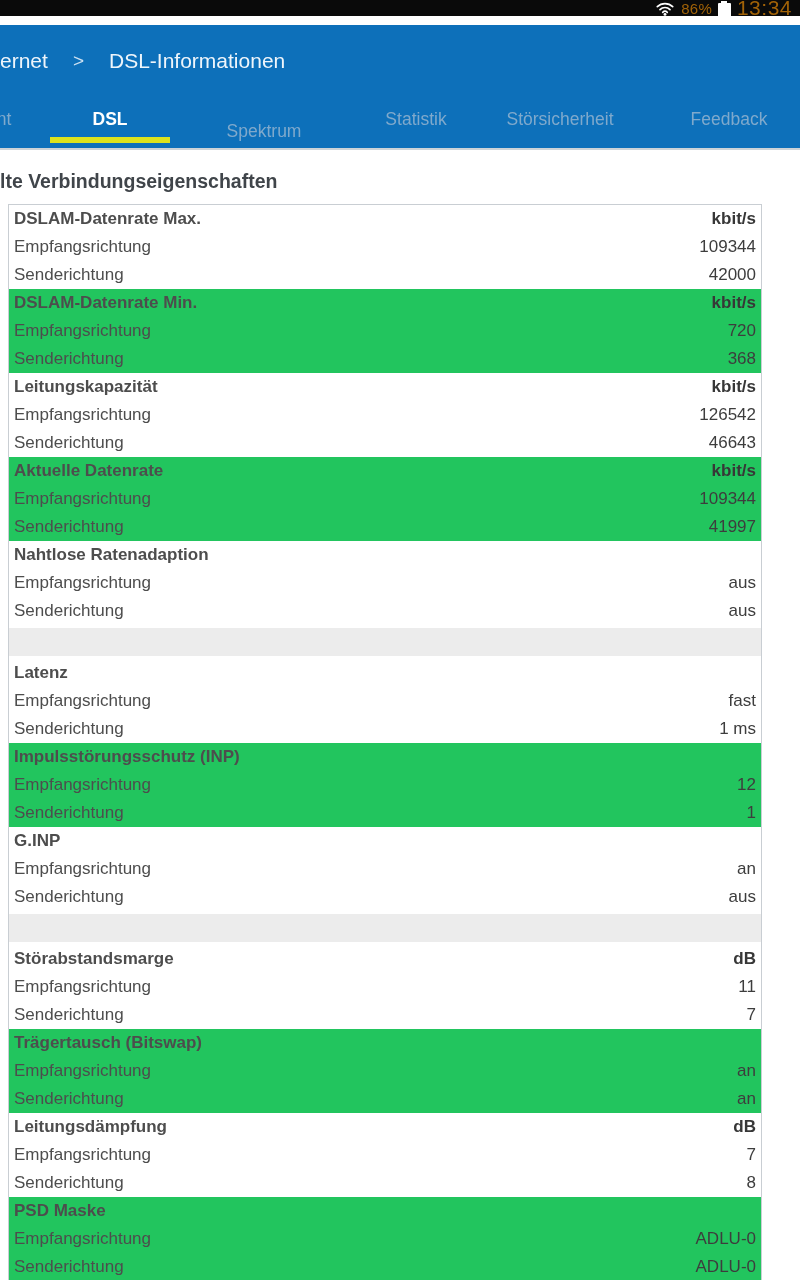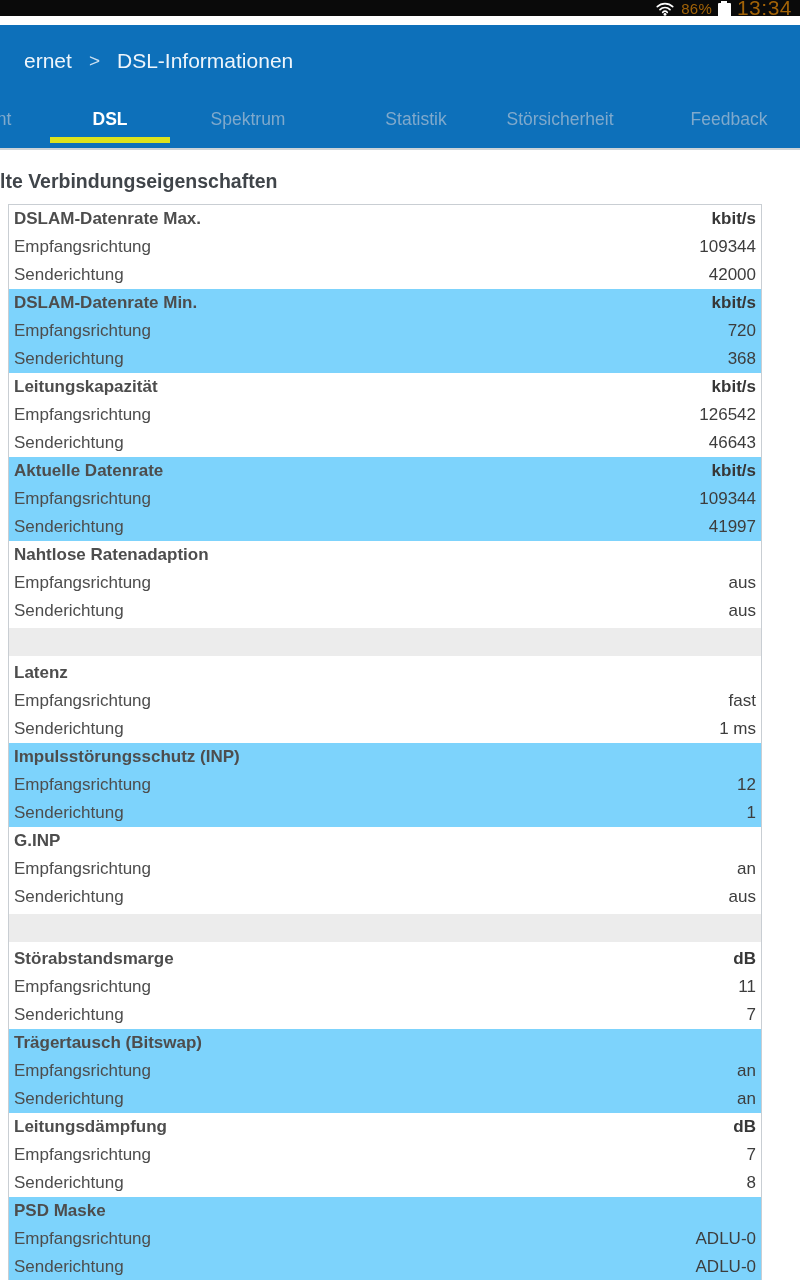--- a/index.html
+++ b/index.html
@@ -19,21 +19,21 @@
   .battery .cap { position:absolute; top:0; left:3.5px; width:6px; height:2px; background:#fff; }
   .battery .body { position:absolute; top:2px; left:0; width:13px; height:14px; background:#fff; border-radius:1px; }
 
   
   .appheader {
     position:absolute; left:0; top:25px; width:800px; height:125px;
     background:#0d70ba; border-bottom:2px solid #ccd3d8;
   }
   .breadcrumb {
     position:absolute; left:0; top:24px; white-space:nowrap;
-    font-size:21px; color:#eef5fb; display:flex; gap:17px; align-items:center;margin-left:24px;
+    font-size:21px; color:#eef5fb; display:flex; gap:25px; align-items:center;
   }
   .breadcrumb .sep { font-size:19px; color:#cfe2f2; position:relative; top:0px; }
   .tabs { position:absolute; left:0; top:0; width:800px; height:125px; }
   .tab {
     position:absolute; top:84px; transform:translateX(-50%);
     font-size:17.5px; color:#7fa9cc; white-space:nowrap; cursor:pointer;
   }
   .tab.active { color:#ffffff; font-weight:700; }
   .tab-underline {
     position:absolute; left:50px; top:112px; width:120px; height:6px;
@@ -52,21 +52,21 @@
   }
   .trow {
     display:flex; justify-content:space-between; align-items:flex-end;
     height:28px; line-height:28px; padding:0 5px; font-size:17px;
     white-space:nowrap;
   }
   .trow.ghead { font-weight:700; color:#373737; }
   .trow.ghead .val { font-weight:700; color:#373737; }
   .trow .lbl { color:#4d4d4d; }
   .trow .val { color:#3d3d3d; }
-  .group.shaded .trow { background:#7dd3fc; }
+  .group.shaded .trow { background:#22c55e; }
   .gspacer { height:28px; background:#ececec; margin:3px 0; }
 </style>
 </head>
 <body>
 
 <div class="statusbar">
   <span class="wifi-wrap">
     <svg width="20" height="18" viewBox="0 0 24 22">
       <path d="M2.6 8.2 a13.3 13.3 0 0 1 18.8 0" stroke="#fff" stroke-width="2.1" fill="none" stroke-linecap="round"></path>
       <path d="M5.9 11.7 a8.6 8.6 0 0 1 12.2 0" stroke="#fff" stroke-width="2.1" fill="none" stroke-linecap="round"></path>
@@ -87,21 +87,21 @@
 <div class="appheader">
   <div class="breadcrumb">
     <span>ernet</span>
     <span class="sep">&gt;</span>
     <span>DSL-Informationen</span>
   </div>
   <div class="tabs" id="tabbar">
     <div class="tab-underline"></div>
   <span class="tab" style="left: 4px;">nt</span>
       <span class="tab active" style="left: 110px;">DSL</span>
-      <span class="tab" style="left: 248px;">Spektrum</span>
+      <span class="tab" style="left: 264px; margin-top: 12px;">Spektrum</span>
       <span class="tab" style="left: 416px;">Statistik</span>
       <span class="tab" style="left: 560px;">Störsicherheit</span>
       <span class="tab" style="left: 729px;">Feedback</span>
     </div>
 </div>
 
 <div class="page">
   <div class="page-heading">lte Verbindungseigenschaften</div>
   <div class="conn-table" id="conntable">
       <div class="group">

